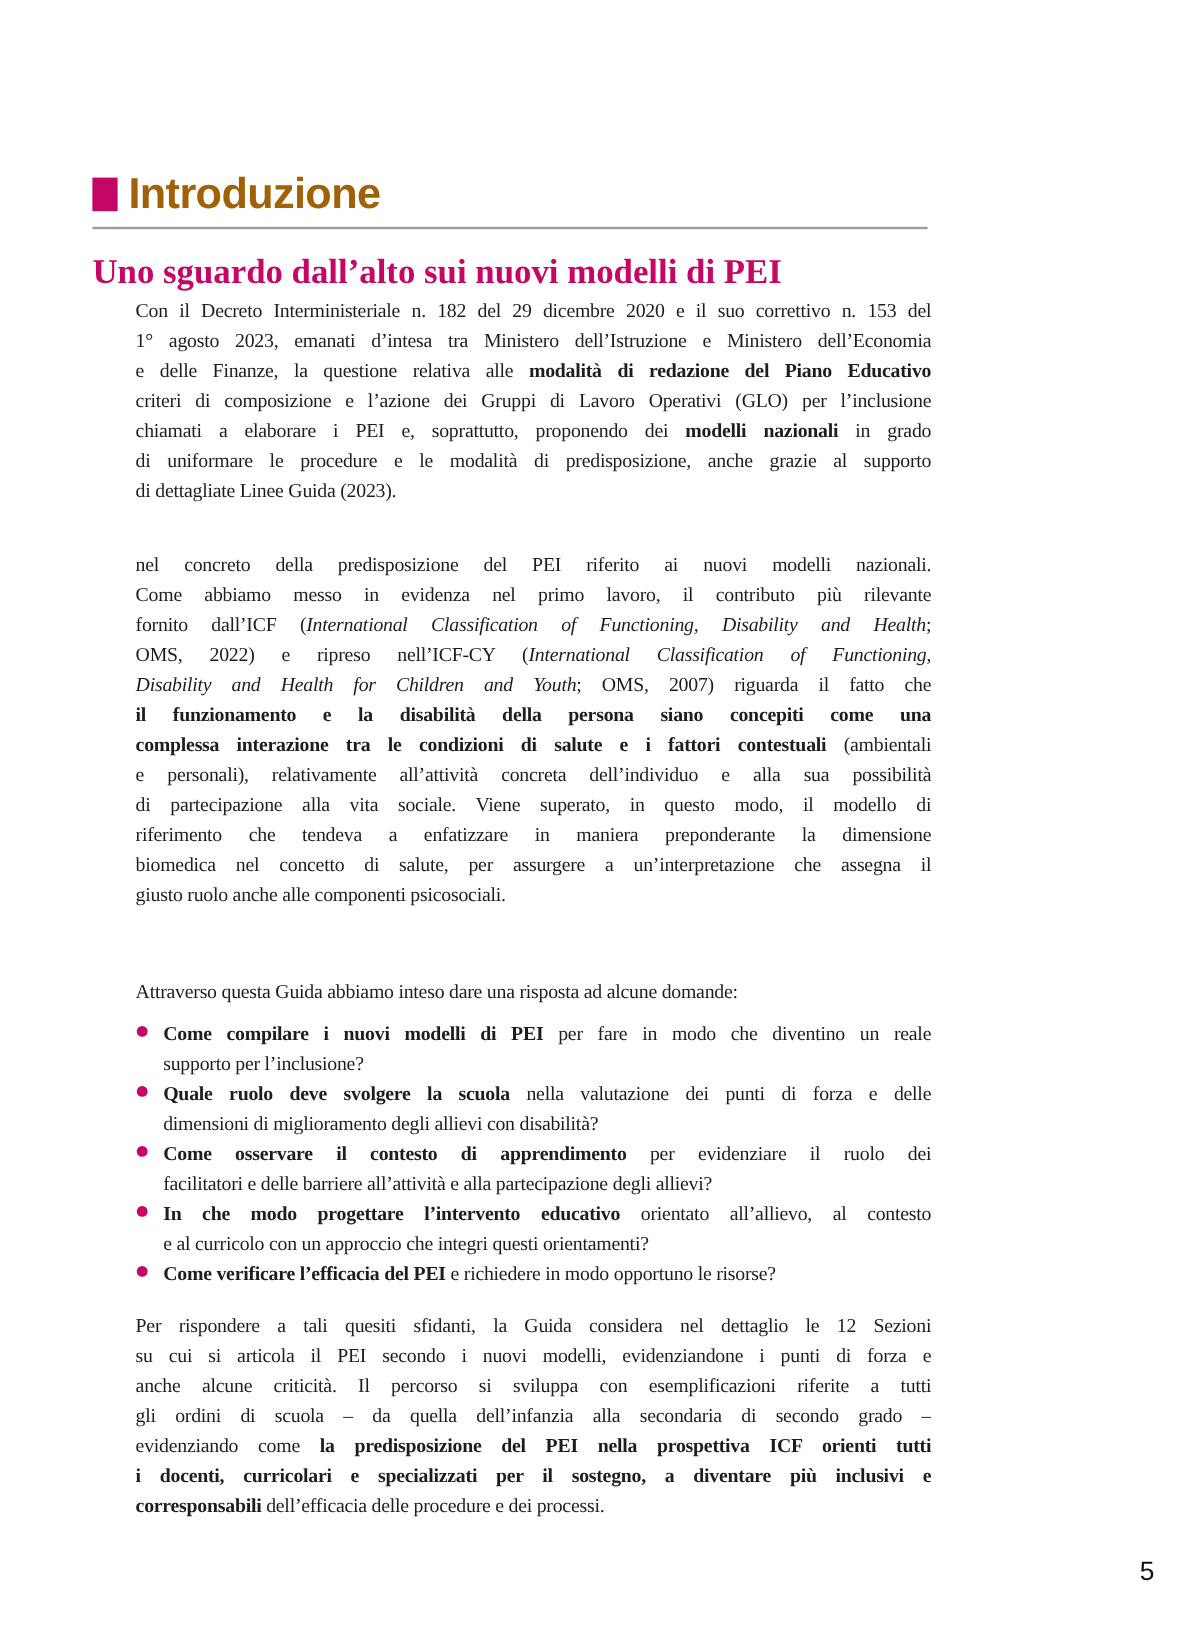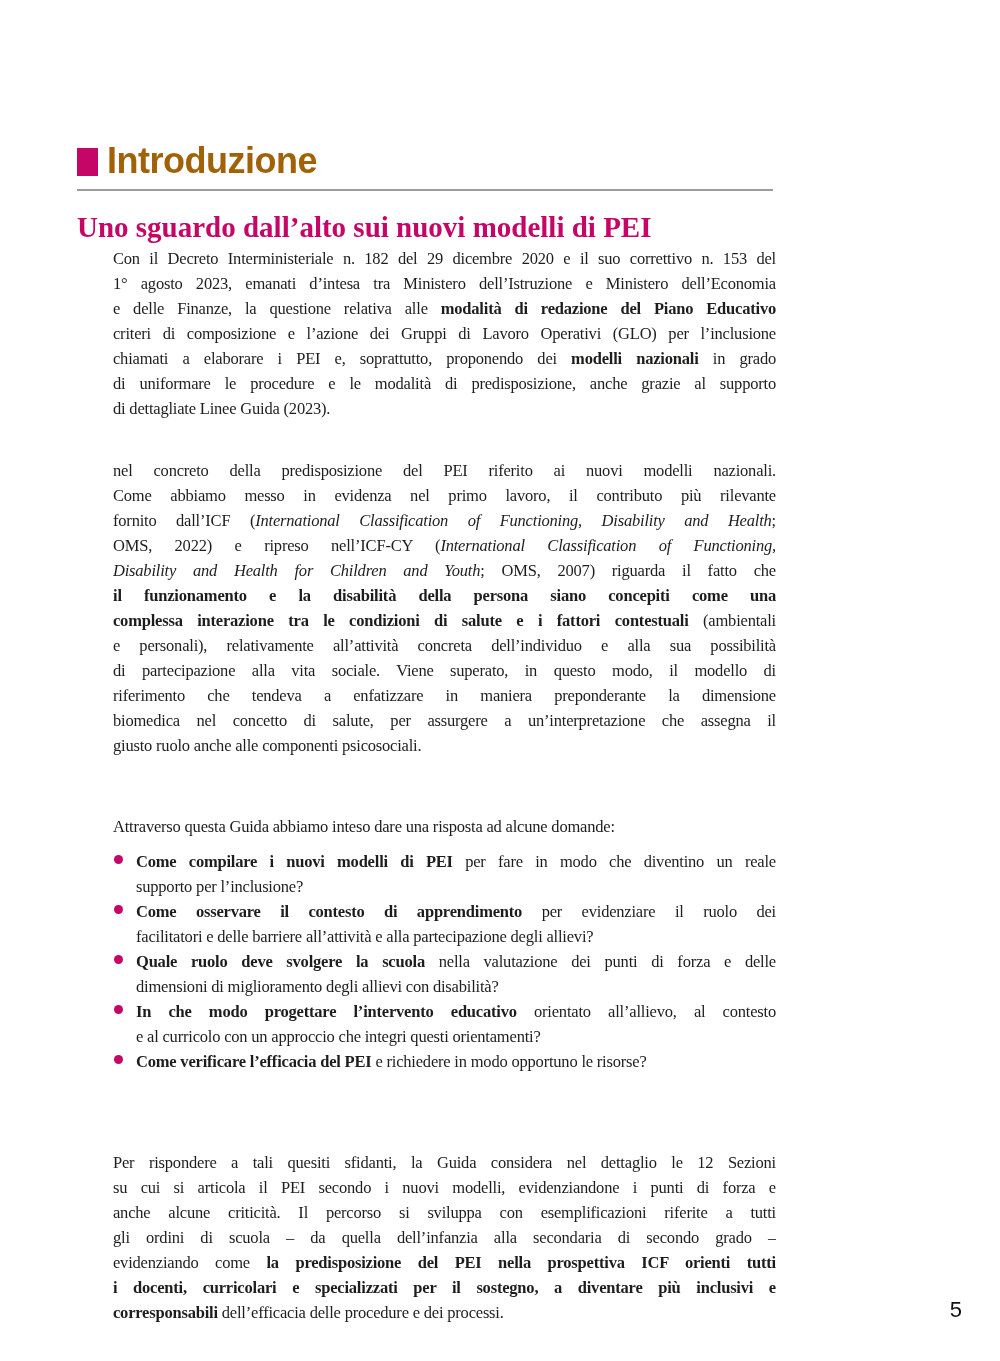--- a/index.html
+++ b/index.html
@@ -73,21 +73,21 @@
   .para, .qlist, .intro-line {
     position: absolute;
     left: 0;
     width: 663px;
     margin-left: 36px;
   }
   .p1 { top: 246px; }
   .p2 { top: 458px; }
   .intro-line { top: 814px; }
   .qlist { top: 849px; }
-  .p3 { top: 1150px; }
+  .p3 { top: 1092px; }
   .line {
     font-size: 16.5px;
     line-height: 25px;
     height: 25px;
     overflow: hidden;
     letter-spacing: -0.2px;
     text-align: justify;
     text-align-last: justify;
   }
   .line-last {
@@ -155,27 +155,27 @@
       </div>
     <div class="intro-line line line-last">Attraverso questa Guida abbiamo inteso dare una risposta ad alcune domande:</div>
     <div class="qlist">
         <div class="bullet-item">
           <span class="dot"></span>
           <div class="line"><span class="b">Come compilare i nuovi modelli di PEI</span><span> per fare in modo che diventino un reale</span></div>
           <div class="line line-last"><span>supporto per l’inclusione?</span></div>
         </div>
         <div class="bullet-item">
           <span class="dot"></span>
-          <div class="line"><span class="b">Come osservare il contesto di apprendimento</span><span> per evidenziare il ruolo dei</span></div>
-          <div class="line line-last"><span>facilitatori e delle barriere all’attività e alla partecipazione degli allievi?</span></div>
+          <div class="line"><span class="b">Quale ruolo deve svolgere la scuola</span><span> nella valutazione dei punti di forza e delle</span></div>
+          <div class="line line-last"><span>dimensioni di miglioramento degli allievi con disabilità?</span></div>
         </div>
         <div class="bullet-item">
           <span class="dot"></span>
-          <div class="line"><span class="b">Quale ruolo deve svolgere la scuola</span><span> nella valutazione dei punti di forza e delle</span></div>
-          <div class="line line-last"><span>dimensioni di miglioramento degli allievi con disabilità?</span></div>
+          <div class="line"><span class="b">Come osservare il contesto di apprendimento</span><span> per evidenziare il ruolo dei</span></div>
+          <div class="line line-last"><span>facilitatori e delle barriere all’attività e alla partecipazione degli allievi?</span></div>
         </div>
         <div class="bullet-item">
           <span class="dot"></span>
           <div class="line"><span class="b">In che modo progettare l’intervento educativo</span><span> orientato all’allievo, al contesto</span></div>
           <div class="line line-last"><span>e al curricolo con un approccio che integri questi orientamenti?</span></div>
         </div>
         <div class="bullet-item">
           <span class="dot"></span>
           <div class="line line-last"><span class="b">Come verificare l’efficacia del PEI</span><span> e richiedere in modo opportuno le risorse?</span></div>
         </div>

